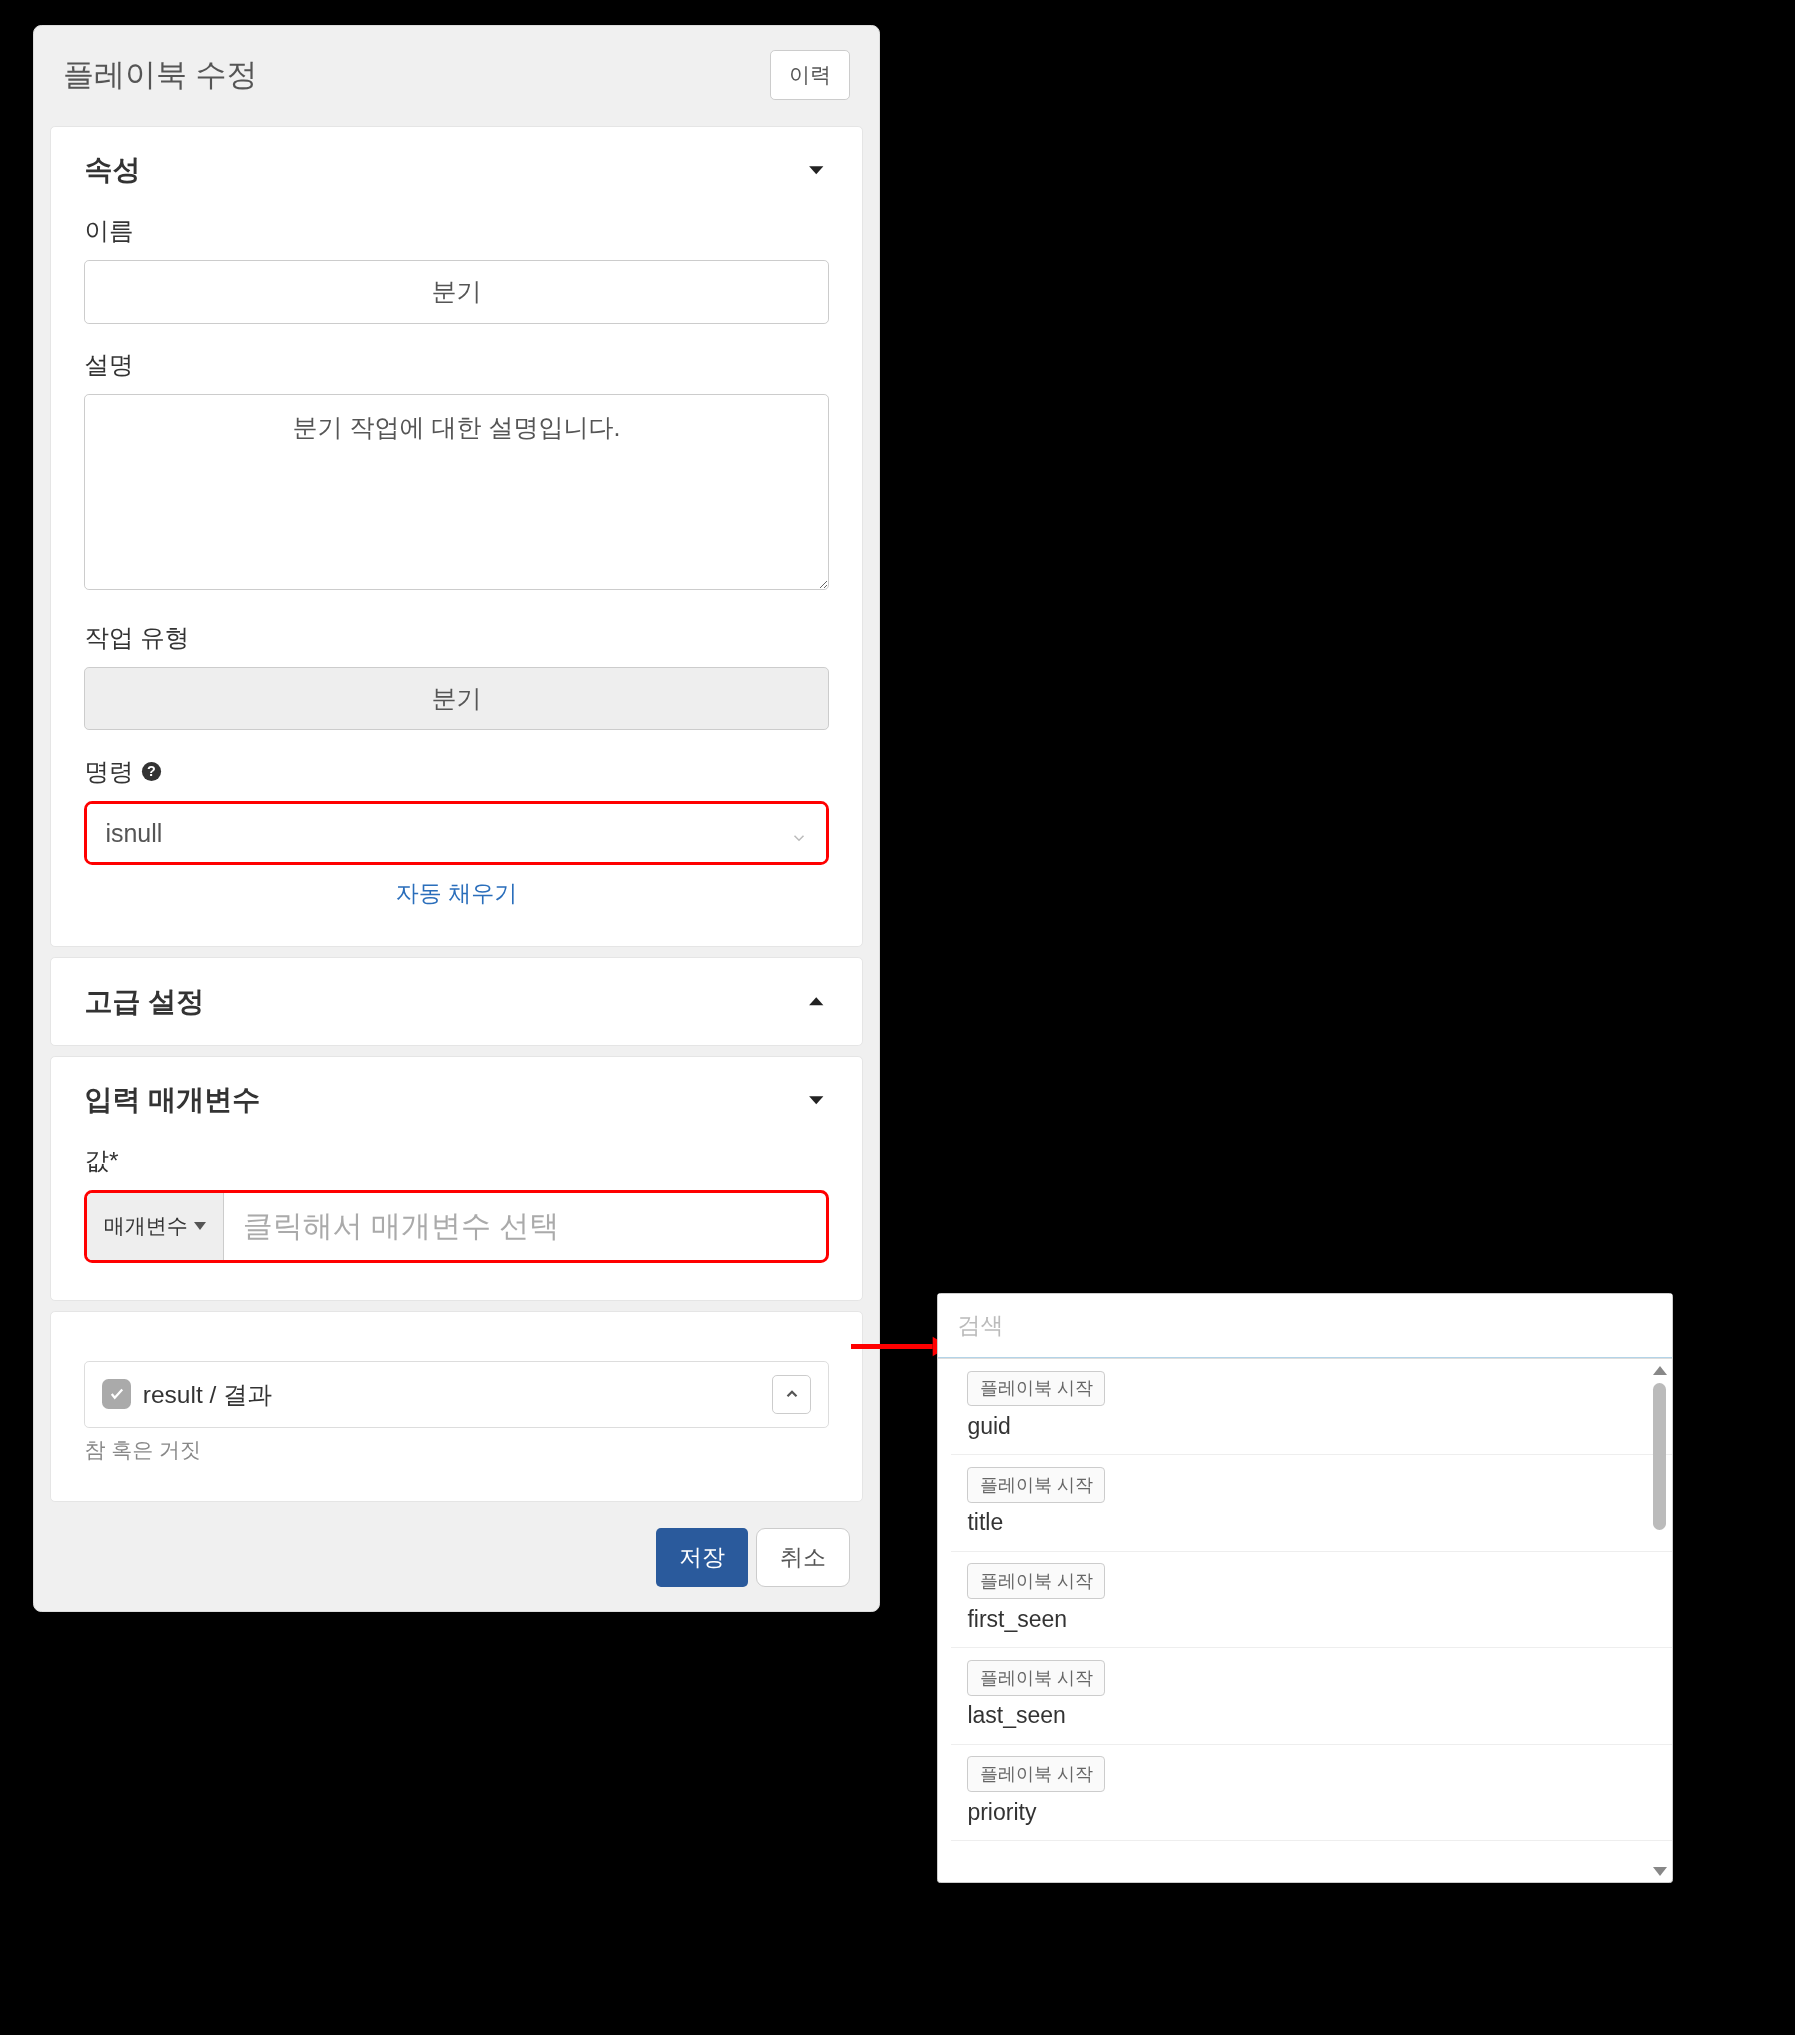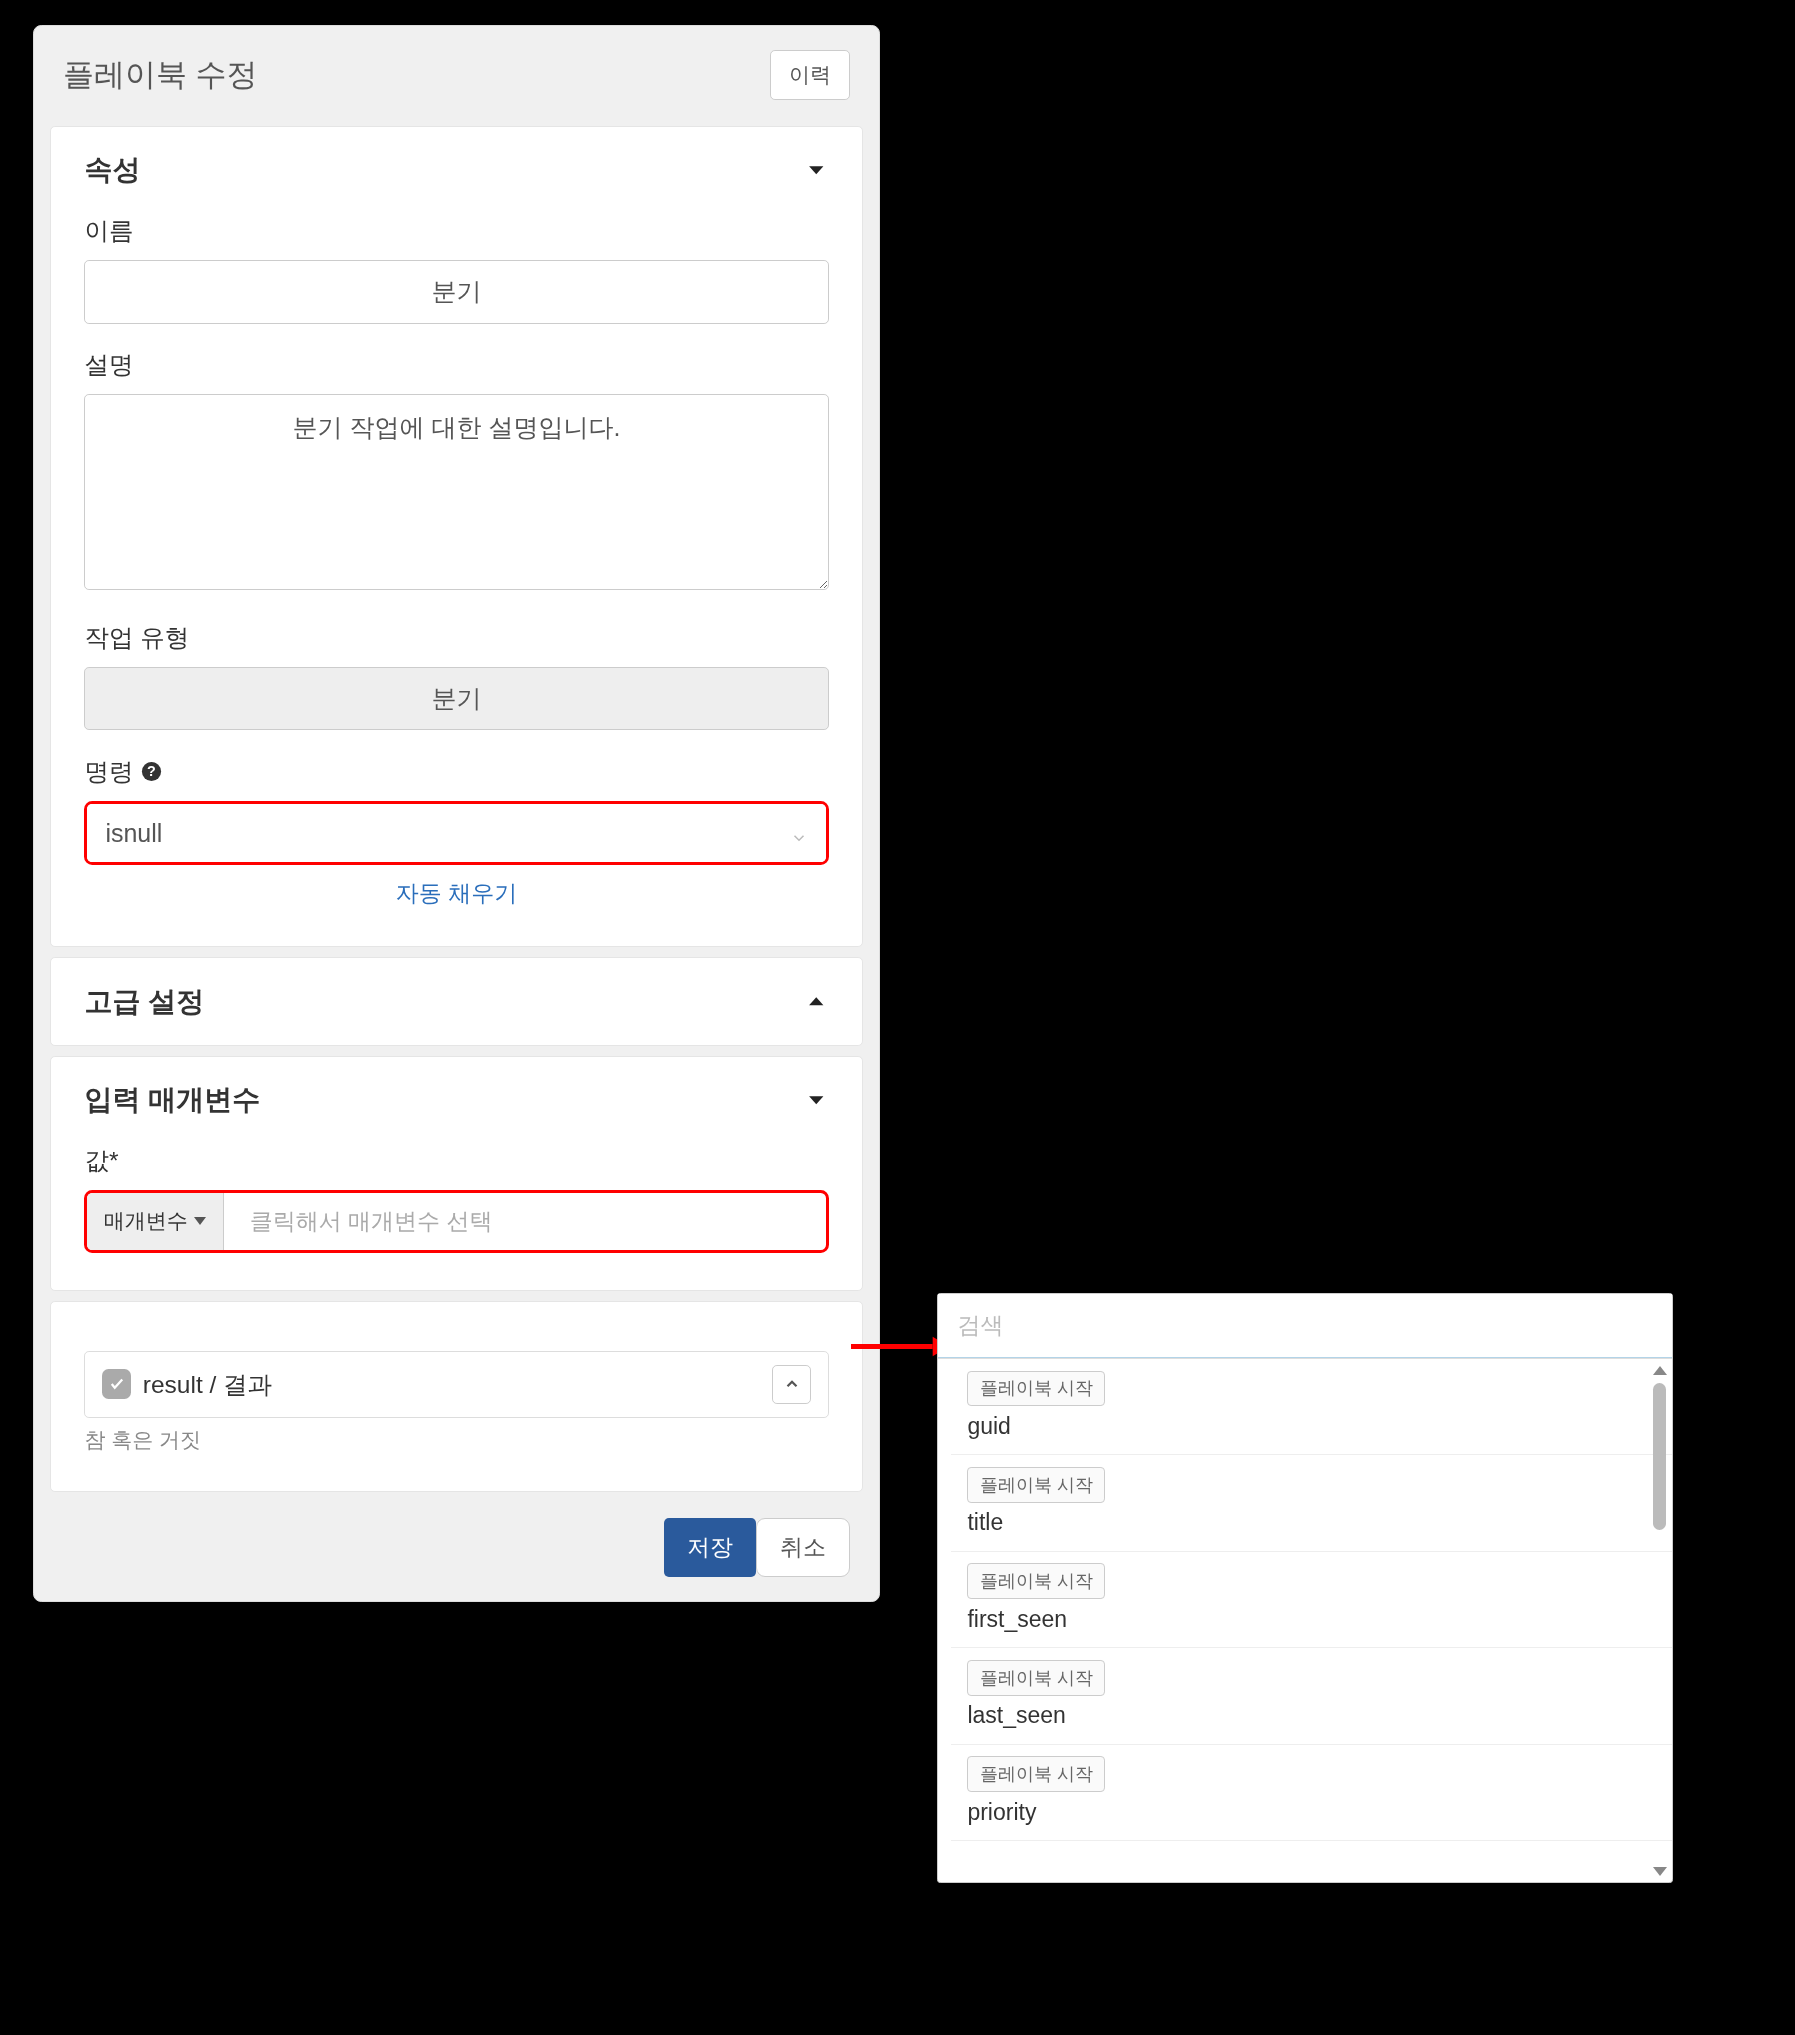--- a/index.html
+++ b/index.html
@@ -172,23 +172,23 @@
 
 .caret-down {
   width: 0; height: 0;
   border-left: 6.5px solid transparent;
   border-right: 6.5px solid transparent;
   border-top: 8.2px solid #555;
 }
 
 .param-placeholder {
   flex: 1;
-  padding: 13px 26px;
+  padding: 13px 19px;
   color: #aaa;
-  font-size: 23px;
+  font-size: 30px;
   display: flex;
   align-items: center;
   cursor: pointer;
 }
 
 .output-row {
   border: 0.8px solid #ddd;
   border-radius: 4.9px;
   padding: 13px 16.4px;
   display: flex;
@@ -232,21 +232,21 @@
 
 .output-desc {
   color: #888;
   font-size: 21px;
   margin-top: 8.2px;
 }
 
 .footer-buttons {
   display: flex;
   justify-content: flex-end;
-  gap: 0;
+  gap: 8px;
   padding: 16.4px 29px 24.5px 29px;
 }
 
 .btn-primary {
   background: #2a5a9c;
   color: #fff;
   border: none;
   border-radius: 4.9px;
   padding: 13px 23px;
   font-size: 23px;

